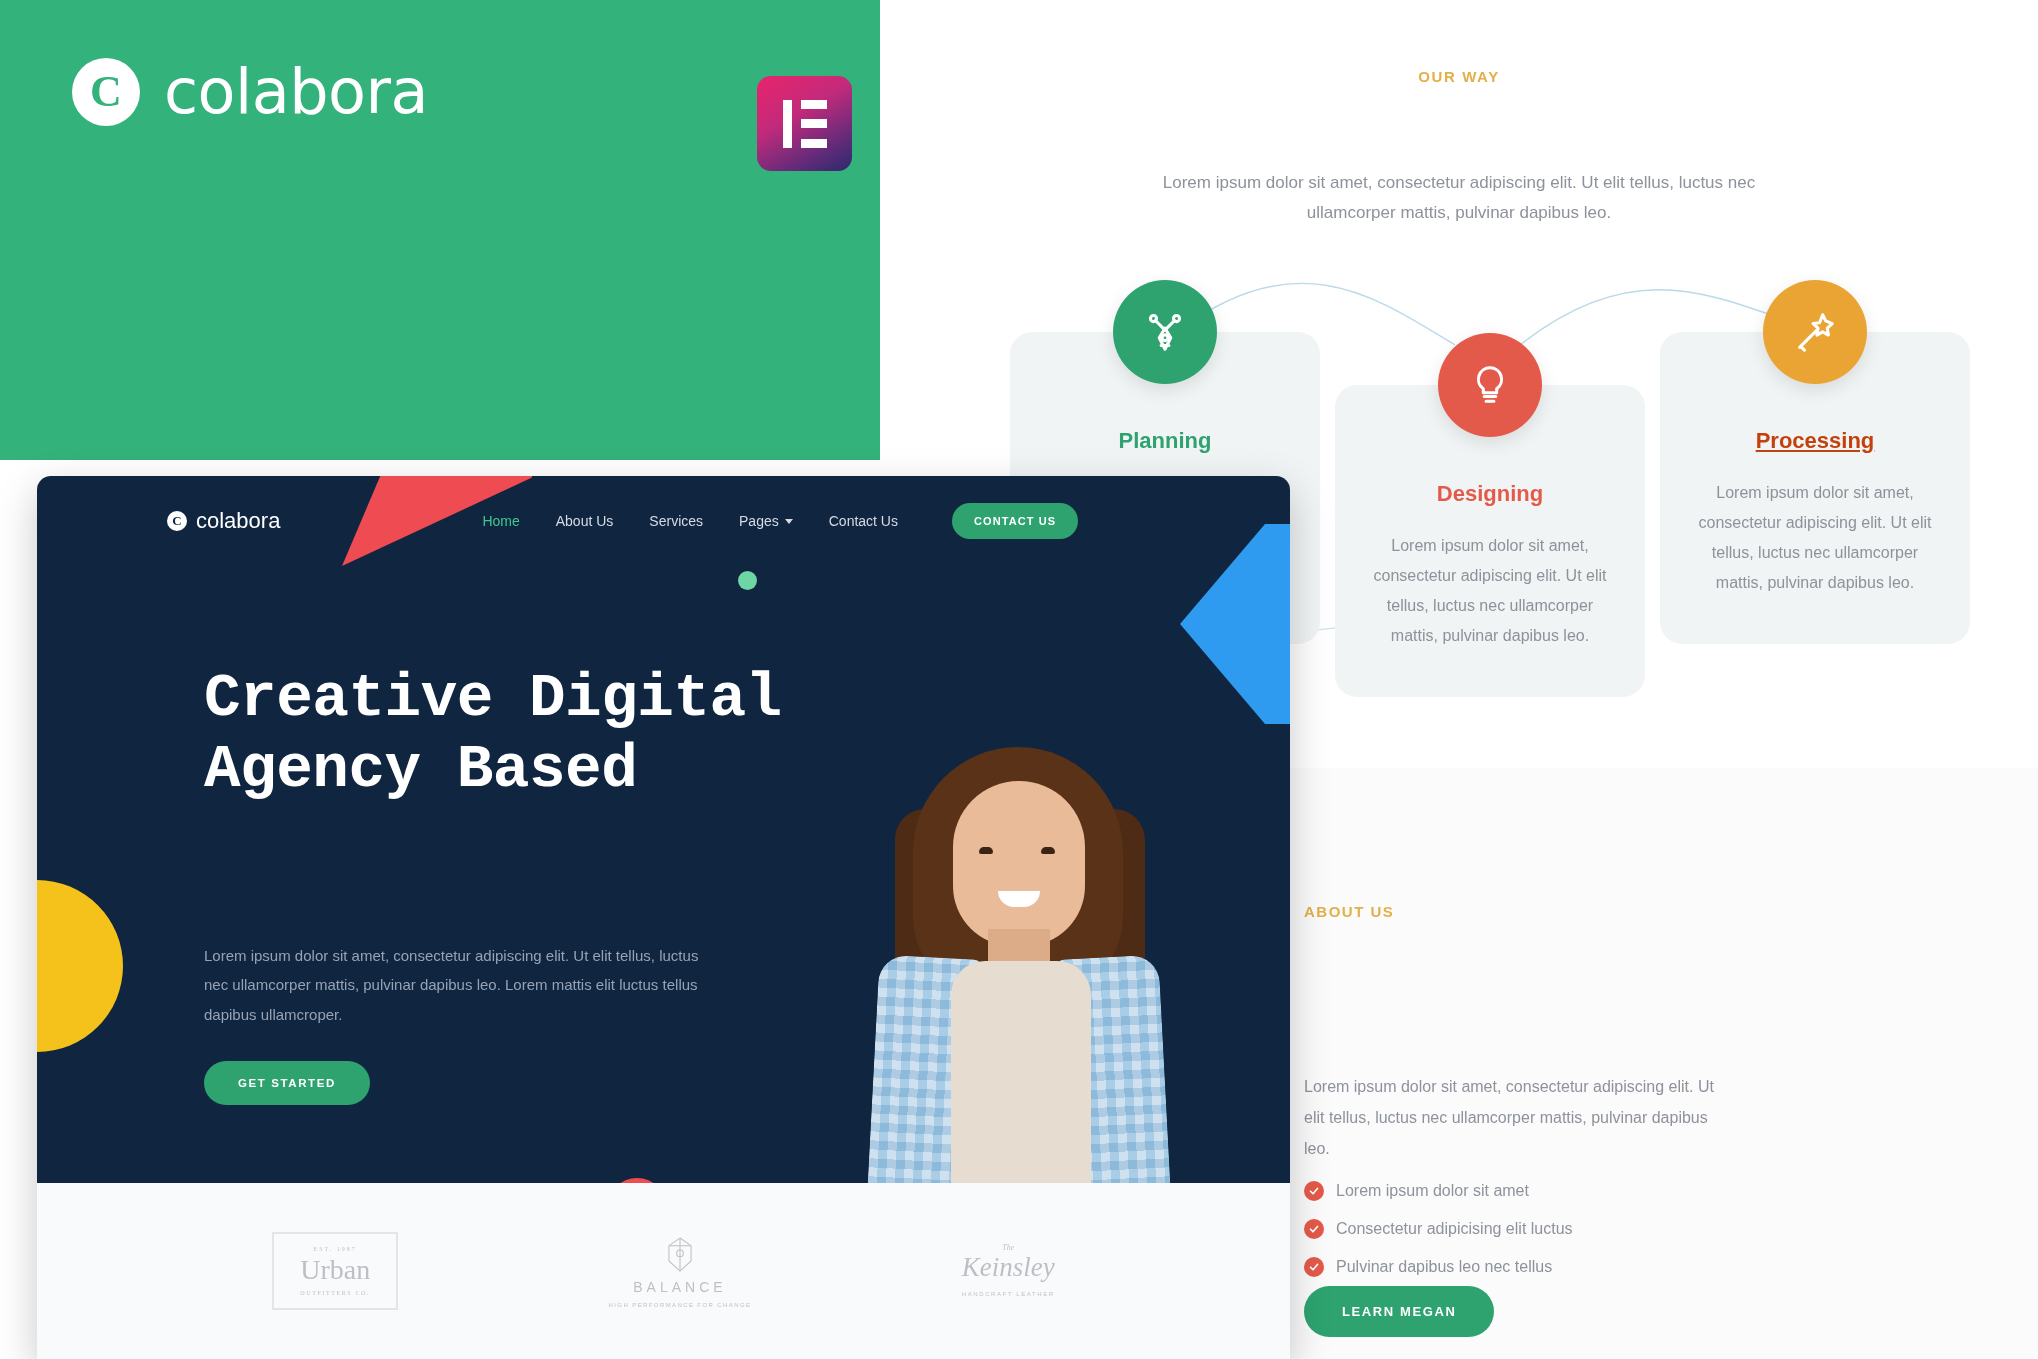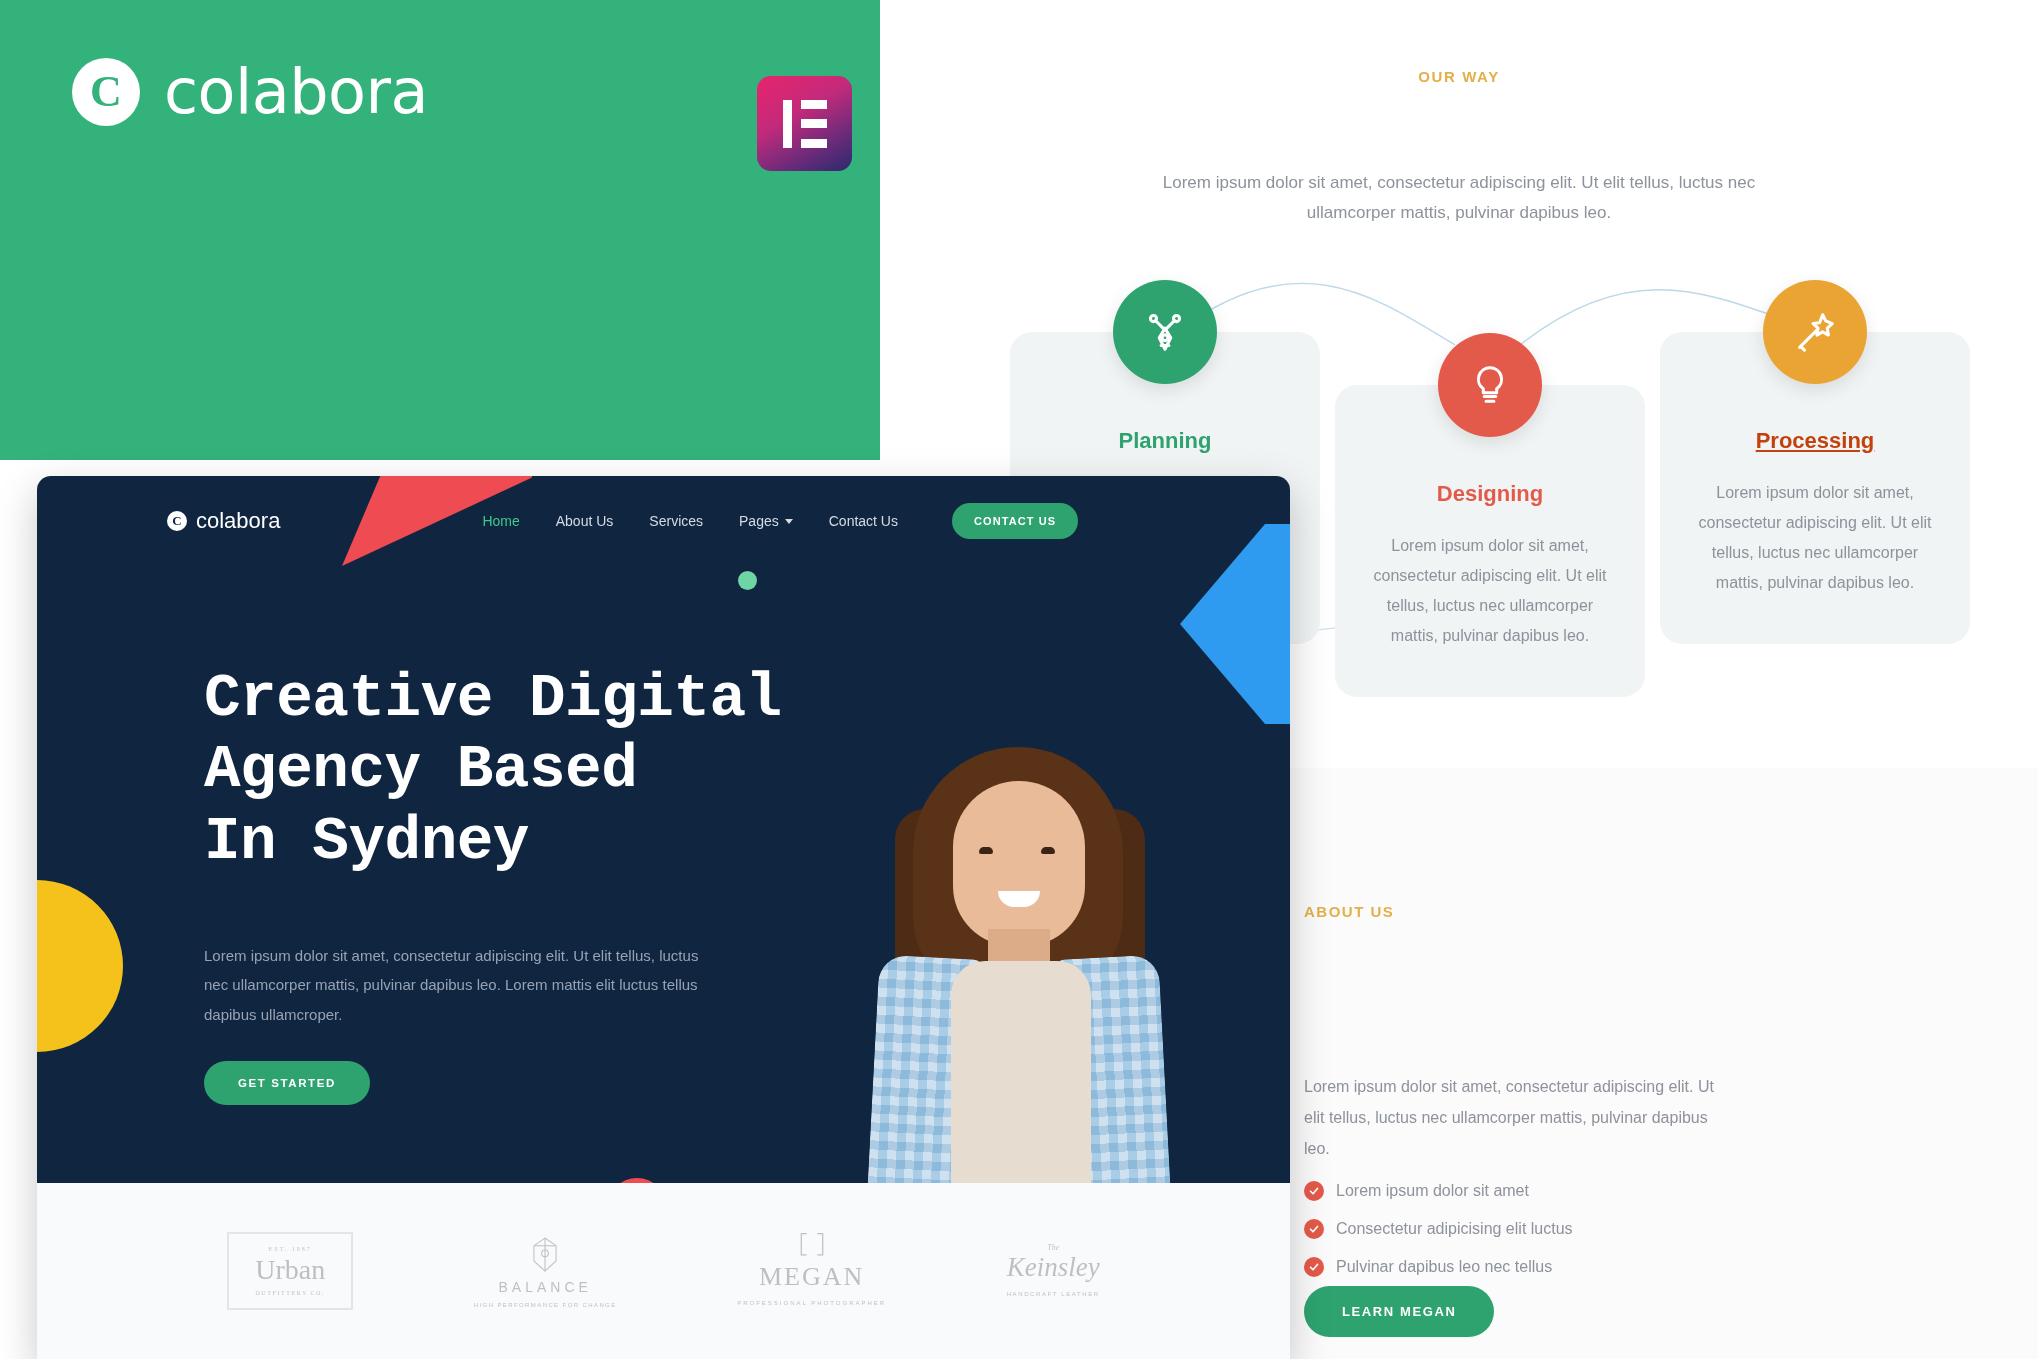--- a/index.html
+++ b/index.html
@@ -543,21 +543,20 @@
           </a>
         <a href="#">Contact Us</a>
       </div>
       <button class="btn-contact">CONTACT US</button>
     </nav>
 
     <div class="hero-body">
       <h1 class="hero-h1">
         <span style="display:block">Creative Digital</span>
         <span style="display:block">Agency Based</span>
-        <span style="display:block">In Sydney</span>
       </h1>
       <p class="hero-p">Lorem ipsum dolor sit amet, consectetur adipiscing elit. Ut elit tellus, luctus nec ullamcorper mattis, pulvinar dapibus leo. Lorem mattis elit luctus tellus dapibus ullamcroper.</p>
       <button class="btn-getstarted">GET STARTED</button>
 
       <div class="hero-photo">
         <div class="hp-hair2"></div>
           <div class="hp-hair3"></div>
         <div class="hp-hair"></div>
         <div class="hp-face"></div>
         <div class="hp-eye l"></div>
@@ -582,27 +581,20 @@
       </div>
       <div class="logo-item logo-balance">
         <svg viewBox="0 0 40 46" width="34" height="40" fill="none" stroke="#69707a" stroke-width="1.2">
           <path d="M20 3 L33 12 L33 30 L20 42 L7 30 L7 12 Z"></path>
           <path d="M20 3 L20 42 M7 12 L33 12"></path>
           <circle cx="20" cy="21" r="4"></circle>
         </svg>
         <div class="mid">BALANCE</div>
         <div class="bot">HIGH PERFORMANCE FOR CHANGE</div>
       </div>
-      <div class="logo-item logo-megan">
-        <svg viewBox="0 0 34 34" width="26" height="26" fill="none" stroke="#69707a" stroke-width="1.6">
-          <path d="M10 2 H3 V30 H10 M24 2 H31 V30 H24"></path>
-        </svg>
-        <div class="mid">MEGAN</div>
-        <div class="bot">PROFESSIONAL PHOTOGRAPHER</div>
-      </div>
       <div class="logo-item logo-kein">
         <div class="top">The</div>
         <div class="mid">Keinsley</div>
         <div class="bot">HANDCRAFT LEATHER</div>
       </div>
     </div>
   </section>
 
 </div>
 

